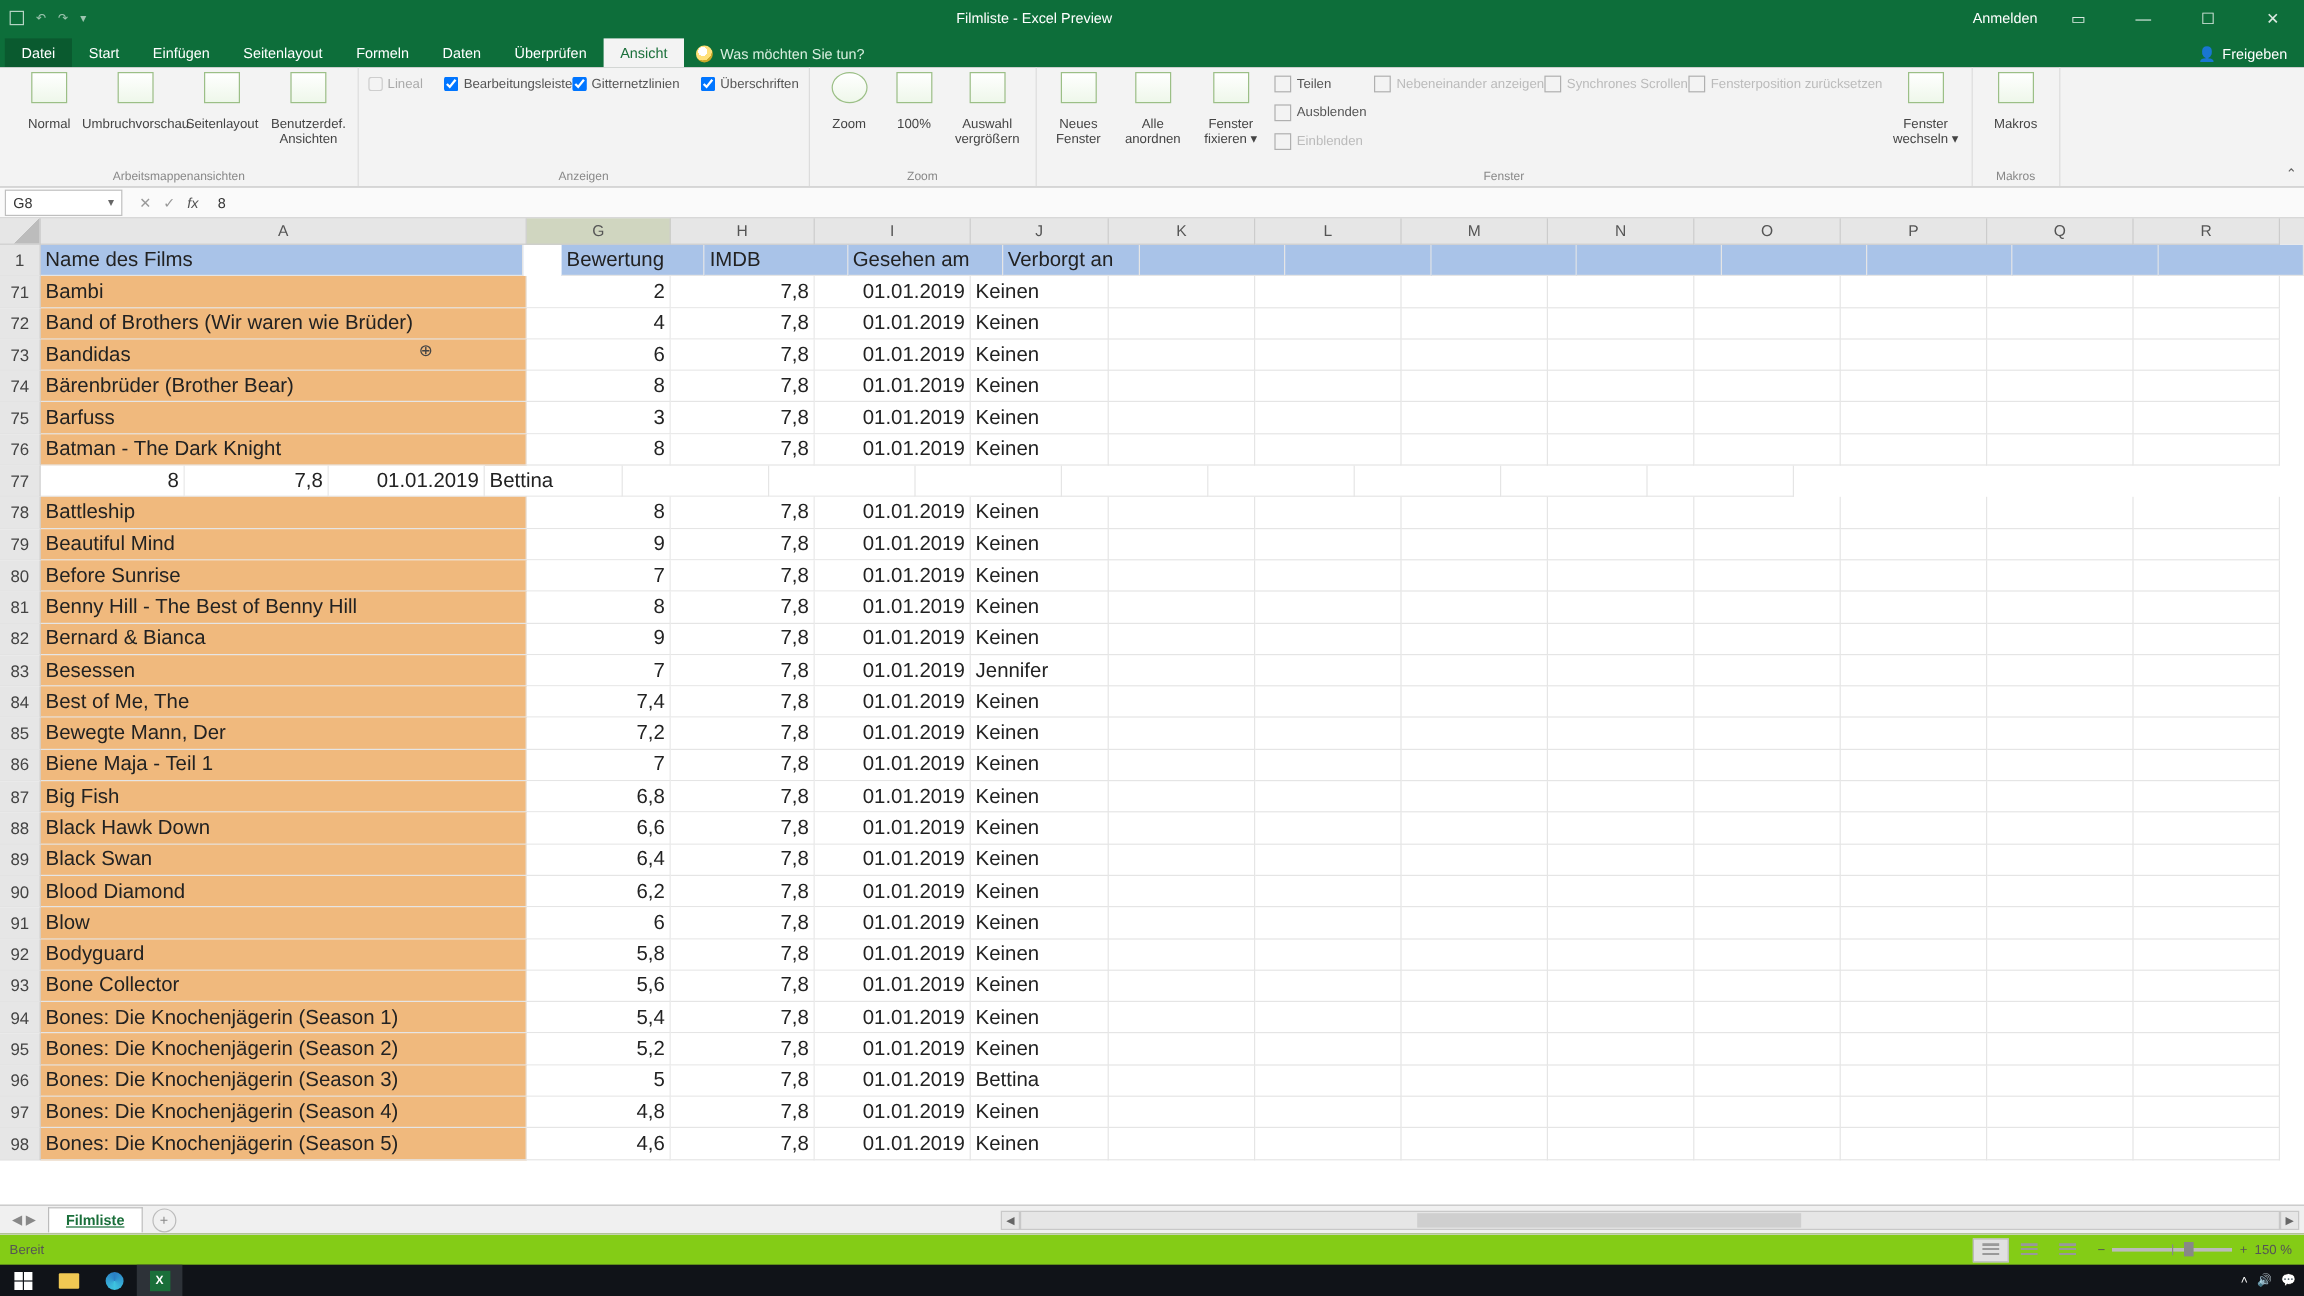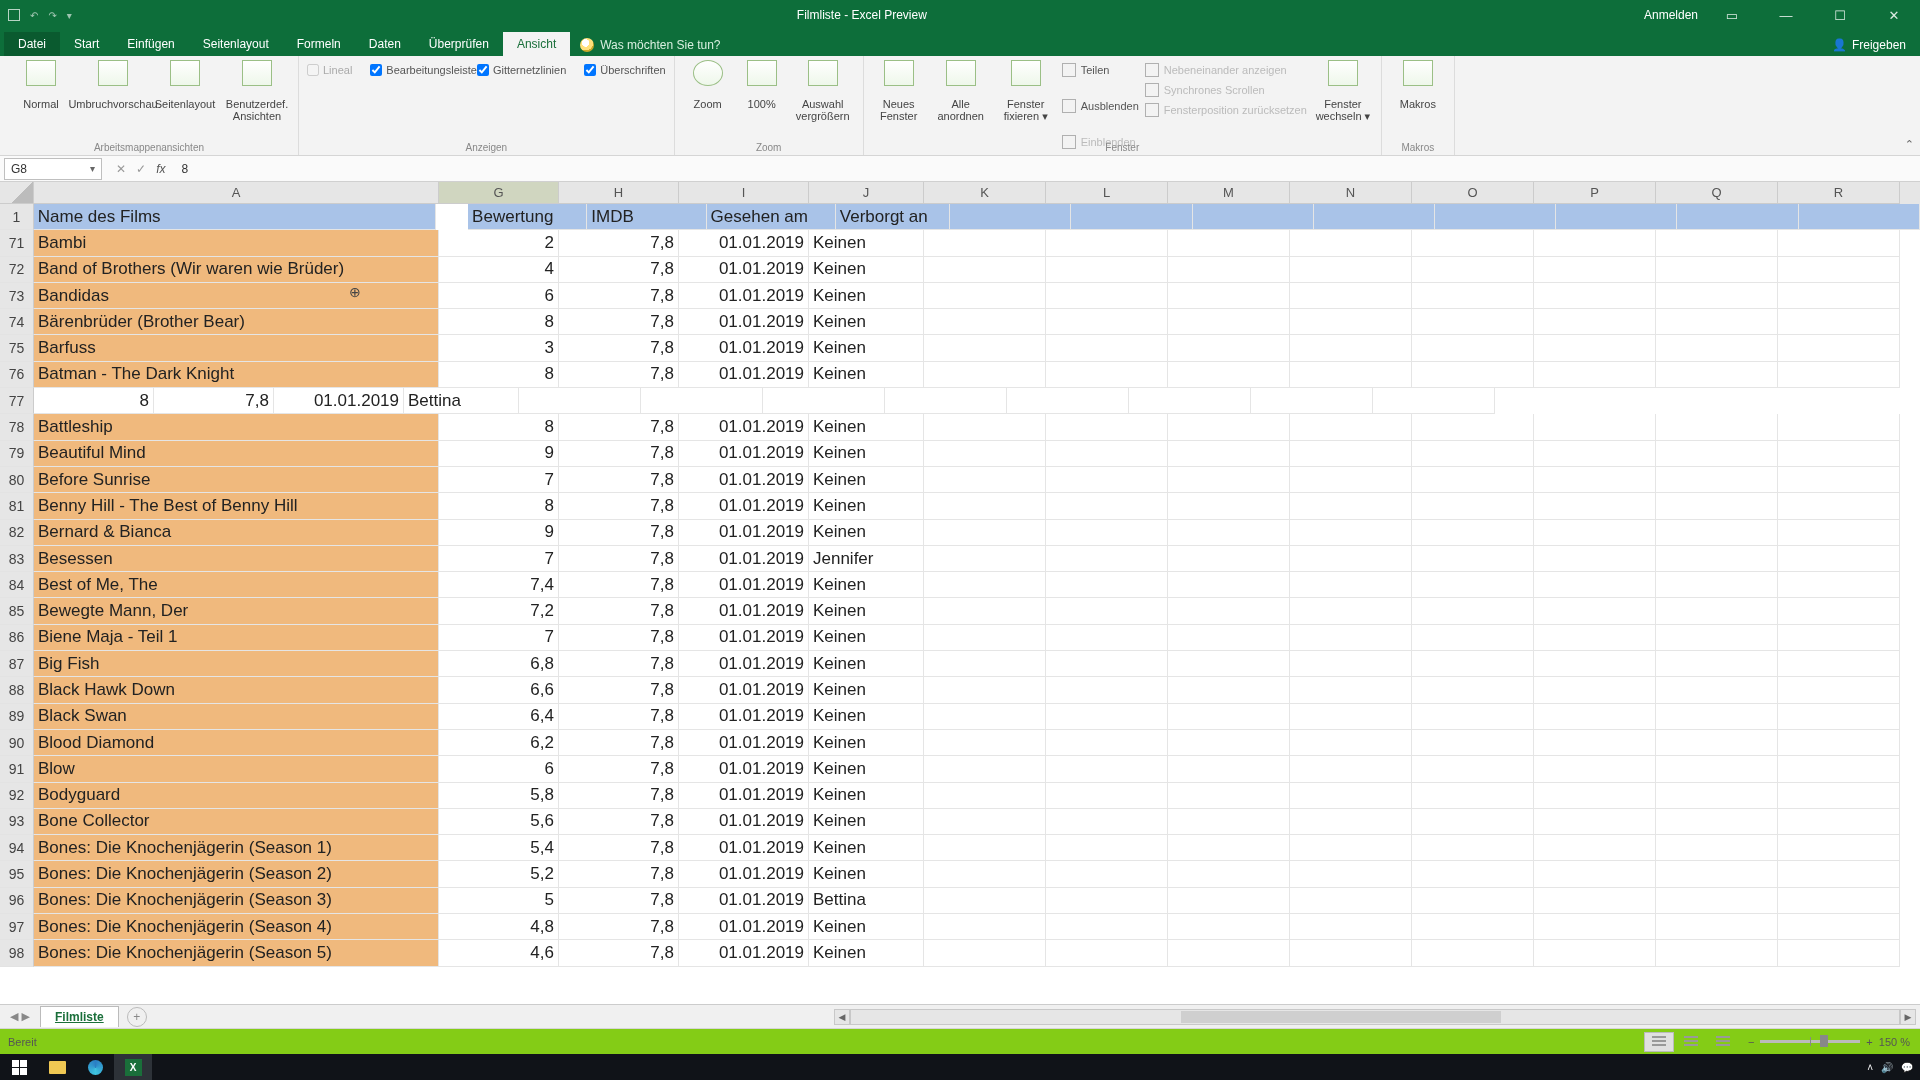--- a/index.html
+++ b/index.html
@@ -234,35 +234,35 @@
       <div class="big" style="width:58px;">
           <div class="ico"></div>
           <span>Alle
 anordnen</span>
         </div>
       <div class="big" style="width:60px;align-items:center;">
           <div class="ico"></div>
           <span>Fenster
 fixieren ▾</span>
         </div>
-      <div style="display:flex;flex-direction:column;gap:16px;">
+      <div style="display:flex;flex-direction:column;gap:4px;">
         <div class="med">
             <span class="sq"></span>
             <span>Teilen</span>
           </div>
         <div class="med">
             <span class="sq"></span>
             <span>Ausblenden</span>
           </div>
         <div class="med dis">
             <span class="sq"></span>
             <span>Einblenden</span>
           </div>
       </div>
-      <div style="display:flex;flex-direction:column;gap:0;">
+      <div style="display:flex;gap:0;">
         <div class="med dis">
             <span class="sq"></span>
             <span>Nebeneinander anzeigen</span>
           </div>
         <div class="med dis">
             <span class="sq"></span>
             <span>Synchrones Scrollen</span>
           </div>
         <div class="med dis">
             <span class="sq"></span>

